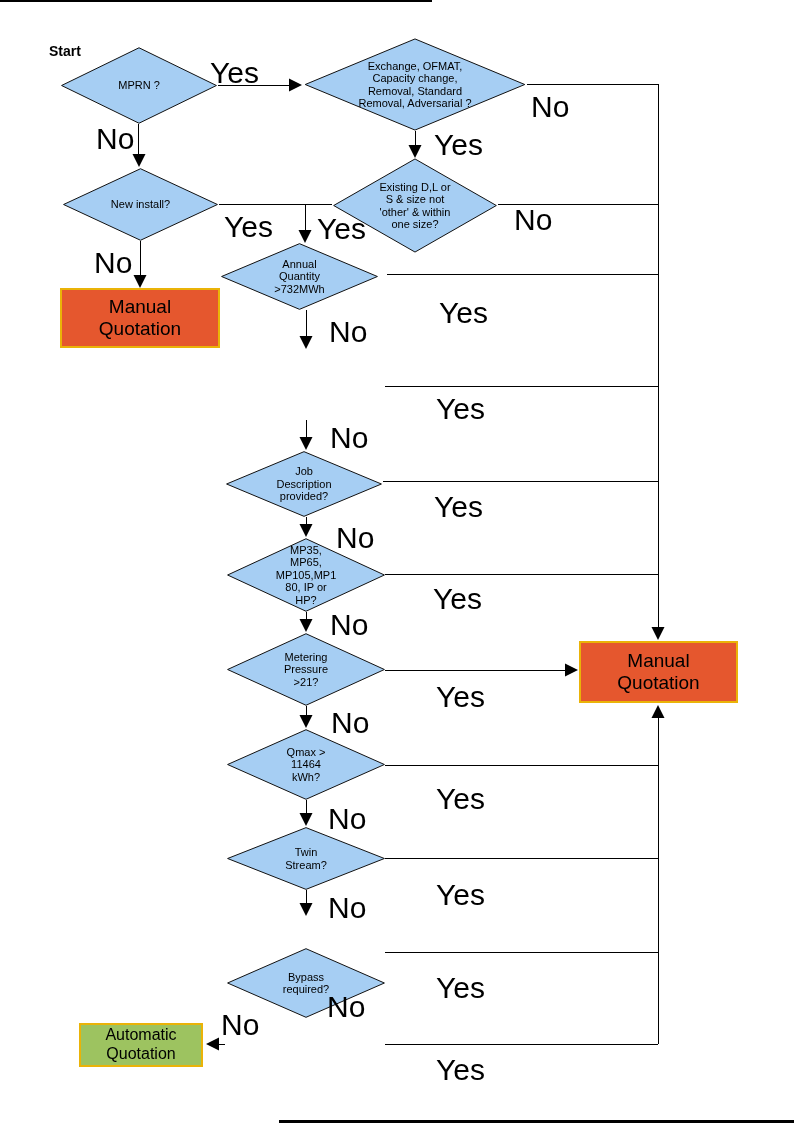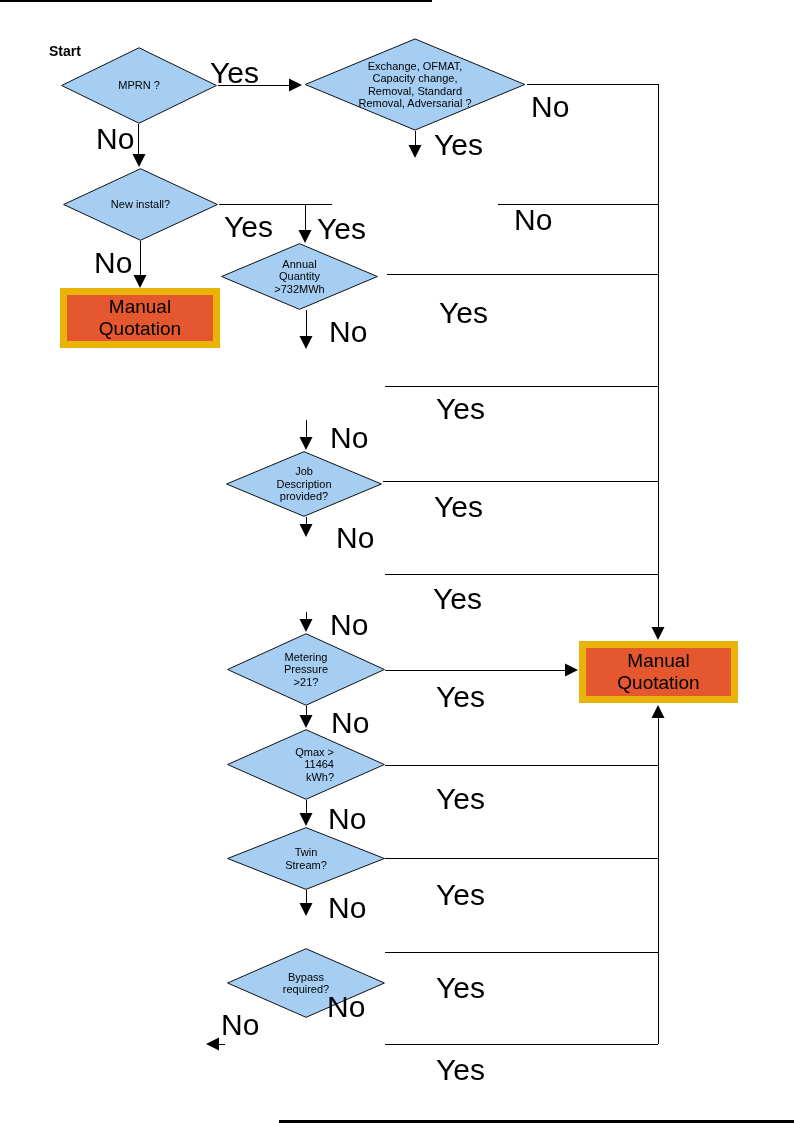--- a/index.html
+++ b/index.html
@@ -8,22 +8,22 @@
     font-family:"Liberation Sans","DejaVu Sans",sans-serif;color:#000;
   }
   .start-label{position:absolute;font-size:14px;font-weight:bold;line-height:1;}
   .diamond{position:absolute;}
   .diamond svg{position:absolute;left:0;top:0;width:100%;height:100%;display:block;}
   .diamond polygon{fill:#A6CEF3;stroke:#111;stroke-width:1;vector-effect:non-scaling-stroke;}
   .dlabel{
     position:absolute;inset:0;display:flex;align-items:center;justify-content:center;
     text-align:center;font-size:11px;line-height:1.13;overflow-wrap:anywhere;
   }
-  .dlabel.ta-left{text-align:right;}
-  .rbox{position:absolute;border:7px solid #eab308;display:flex;align-items:center;justify-content:center;box-sizing:border-box;}
+  .dlabel.ta-left{text-align:center;}
+  .rbox{position:absolute;border:2px solid #eab308;display:flex;align-items:center;justify-content:center;box-sizing:border-box;}
   .rbox.manual{background:#E5572E;}
   .rbox.auto{background:#9DC360;}
   .rlabel{text-align:center;line-height:1.18;}
   .rlabel.big{font-size:19px;}
   .rlabel.mid{font-size:16px;}
   .elabel{position:absolute;font-size:30px;line-height:1;}
   #edges{position:absolute;left:0;top:0;width:794px;height:1123px;}
   #edges path.ln{stroke:#000;stroke-width:1;fill:none;shape-rendering:crispEdges;}
   #edges path.ah{fill:#000;stroke:none;}
   .page-rule{position:absolute;background:#000;}
@@ -100,36 +100,48 @@
     <div class="dlabel" style="padding:0 48px">New install?</div>
   </div>
 
   <div class="diamond" style="left:303px;top:38px;width:224px;height:93px">
     <svg viewBox="0 0 100 100" preserveAspectRatio="none">
         <polygon points="50,1 99,50 50,99 1,50"></polygon>
       </svg>
     <div class="dlabel" style="padding:0 52px">Exchange, OFMAT, Capacity change, Removal, Standard Removal, Adversarial ?</div>
   </div>
 
+  <div class="diamond" style="left:332px;top:158px;width:166px;height:95px">
+    <svg viewBox="0 0 100 100" preserveAspectRatio="none">
+        <polygon points="50,1 99,50 50,99 1,50"></polygon>
+      </svg>
+    <div class="dlabel" style="padding:0 43px">Existing D,L or S &amp; size not 'other' &amp; within one size?</div>
+  </div>
 
   <div class="diamond" style="left:220px;top:243px;width:159px;height:67px">
     <svg viewBox="0 0 100 100" preserveAspectRatio="none">
         <polygon points="50,1 99,50 50,99 1,50"></polygon>
       </svg>
     <div class="dlabel" style="padding:0 50px">Annual Quantity &gt;732MWh</div>
   </div>
 
 
   <div class="diamond" style="left:225px;top:451px;width:158px;height:66px">
     <svg viewBox="0 0 100 100" preserveAspectRatio="none">
         <polygon points="50,1 99,50 50,99 1,50"></polygon>
       </svg>
     <div class="dlabel" style="padding:0 44px">Job Description provided?</div>
   </div>
 
+  <div class="diamond" style="left:226px;top:538px;width:160px;height:74px">
+    <svg viewBox="0 0 100 100" preserveAspectRatio="none">
+        <polygon points="50,1 99,50 50,99 1,50"></polygon>
+      </svg>
+    <div class="dlabel" style="padding:0 49px">MP35, MP65, MP105,MP180, IP or HP?</div>
+  </div>
 
   <div class="diamond" style="left:226px;top:633px;width:160px;height:73px">
     <svg viewBox="0 0 100 100" preserveAspectRatio="none">
         <polygon points="50,1 99,50 50,99 1,50"></polygon>
       </svg>
     <div class="dlabel" style="padding:0 50px">Metering Pressure &gt;21?</div>
   </div>
 
   <div class="diamond" style="left:226px;top:729px;width:160px;height:71px">
     <svg viewBox="0 0 100 100" preserveAspectRatio="none">
@@ -154,20 +166,23 @@
 
 
   <div class="rbox manual" style="left:60px;top:288px;width:160px;height:60px">
     <div class="rlabel big" style="padding:0 24px">Manual Quotation</div>
   </div>
 
   <div class="rbox manual" style="left:579px;top:641px;width:159px;height:62px">
     <div class="rlabel big" style="padding:0 24px">Manual Quotation</div>
   </div>
 
+  <div class="rbox auto" style="left:79px;top:1023px;width:124px;height:44px">
+    <div class="rlabel mid" style="padding:0 10px">Automatic Quotation</div>
+  </div>
 
   <div class="elabel" style="left:210px;top:58px">Yes</div>
   <div class="elabel" style="left:96px;top:124px">No</div>
   <div class="elabel" style="left:531px;top:92px">No</div>
   <div class="elabel" style="left:434px;top:130px">Yes</div>
   <div class="elabel" style="left:224px;top:212px">Yes</div>
   <div class="elabel" style="left:317px;top:214px">Yes</div>
   <div class="elabel" style="left:514px;top:205px">No</div>
   <div class="elabel" style="left:94px;top:248px">No</div>
   <div class="elabel" style="left:329px;top:317px">No</div>

